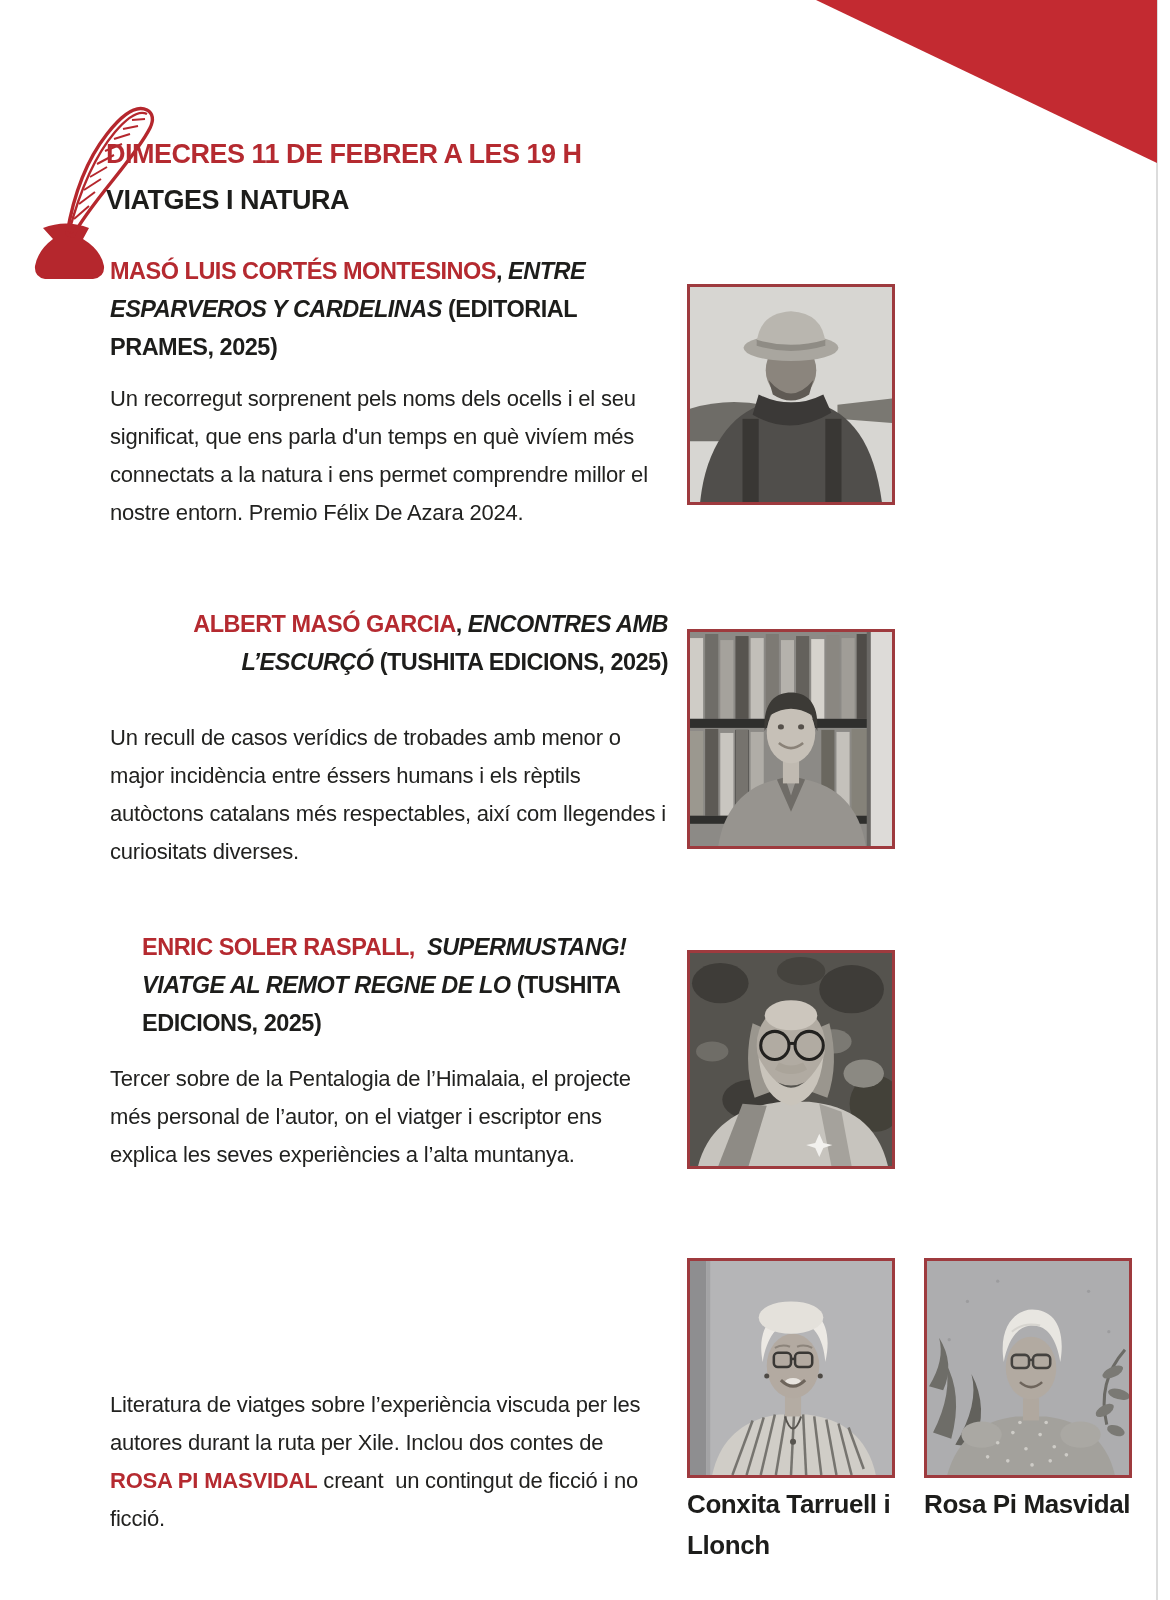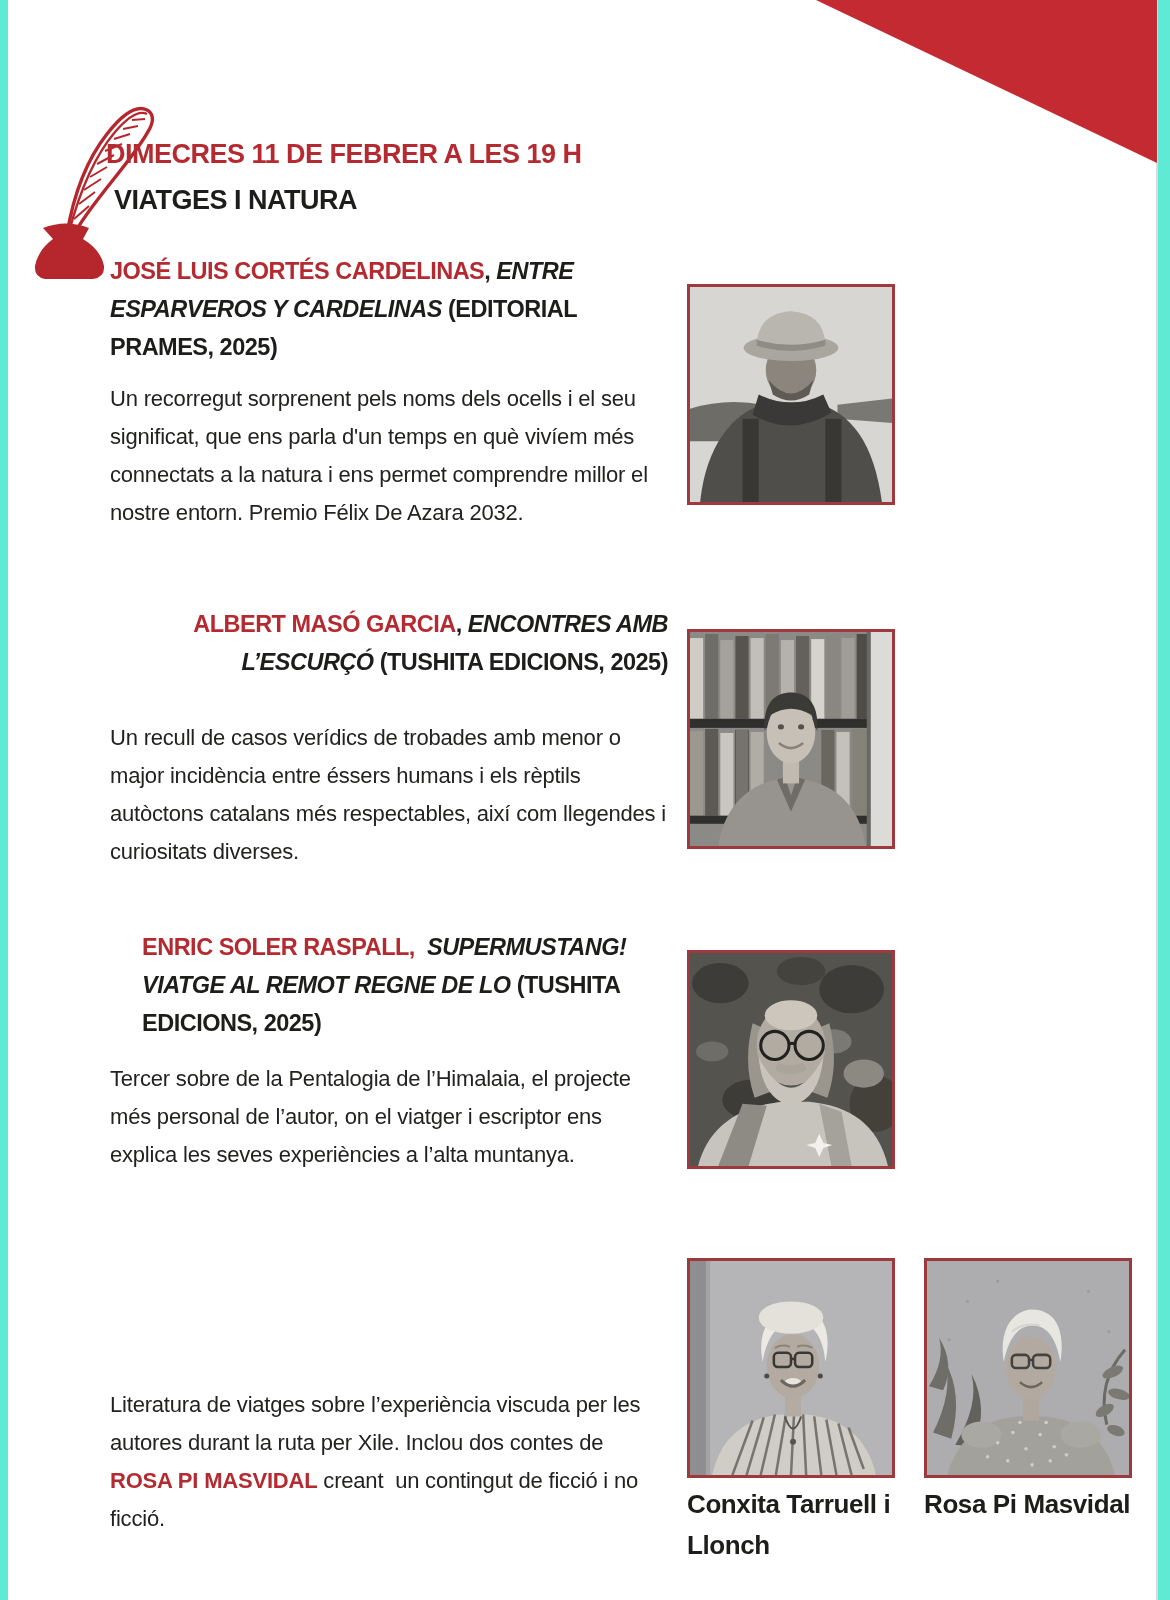--- a/index.html
+++ b/index.html
@@ -1,26 +1,26 @@
 <!DOCTYPE html>
 <html><head>
 <meta charset="utf-8">
 <style>
   html,body{margin:0;padding:0;background:#e9e9e9;}
   .stage{position:relative;width:1170px;height:1600px;overflow:hidden;
-         font-family:"Liberation Sans",sans-serif;background:#5eead4;text-decoration:underline;}
+         font-family:"Liberation Sans",sans-serif;background:#ffffff;text-decoration:underline;}
   .page{position:absolute;left:8px;top:0;width:1149px;height:1600px;background:#ffffff;}
   .edge-right-line{position:absolute;left:1156px;top:0;width:2px;height:1600px;background:#dcdcdc;}
   .triangle{position:absolute;left:816px;top:0;width:341px;height:163px;background:#c32a31;
             clip-path:polygon(0 0,100% 0,100% 100%);}
   .quill{position:absolute;left:33px;top:88px;width:124px;height:192px;}
   .date-line{position:absolute;left:106px;top:138px;width:560px;font-size:27px;font-weight:700;
              letter-spacing:-0.5px;color:#b52a30;line-height:32px;white-space:pre-wrap;}
   .category-line{position:absolute;left:106px;top:184px;width:560px;font-size:27px;font-weight:700;
-             letter-spacing:-0.5px;color:#1d1d1b;line-height:32px;white-space:pre-wrap;margin-left:8px;}
+             letter-spacing:-0.5px;color:#1d1d1b;line-height:32px;white-space:pre-wrap;}
   .heading{position:absolute;left:110px;width:558px;font-size:23.5px;font-weight:700;
            line-height:38px;letter-spacing:-0.5px;color:#1d1d1b;white-space:pre-wrap;}
   .heading .author{color:#b52a30;}
   .heading .book{font-style:italic;}
   .body-text{position:absolute;left:110px;width:556px;margin:0;font-size:22px;line-height:38px;
              letter-spacing:-0.2px;color:#222220;white-space:pre-wrap;}
   .body-text .highlight{color:#b52a30;font-weight:700;}
   .photo{position:absolute;border:3px solid #9e3a3e;box-sizing:border-box;background:#cfcfcd;}
   .photo svg{display:block;width:100%;height:100%;}
   .caption{position:absolute;font-size:26px;font-weight:700;line-height:41px;
@@ -47,22 +47,22 @@
         <path d="M72,63 L89,56"></path>
       <path d="M81,51 L97,46"></path>
         <path d="M90,41 L105,38"></path>
         <path d="M99,32 L112,31"></path>
     </g>
   </svg>
 
   <div class="date-line">DIMECRES 11 DE FEBRER A LES 19 H</div>
   <div class="category-line">VIATGES I NATURA</div>
 
-  <div class="heading" style="top:252px;"><span class="author">JOSÉ LUIS CORTÉS CARDELINAS</span><span class="sep">, </span><span class="book">ENTRE ESPARVEROS Y CARDELINAS</span><span class="pub"> (EDITORIAL PRAMES, 2025)</span></div>
-  <p class="body-text" style="top:380px;">Un recorregut sorprenent pels noms dels ocells i el seu significat, que ens parla d'un temps en què vivíem més connectats a la natura i ens permet comprendre millor el nostre entorn. Premio Félix De Azara 2032.</p>
+  <div class="heading" style="top:252px;"><span class="author">MASÓ LUIS CORTÉS MONTESINOS</span><span class="sep">, </span><span class="book">ENTRE ESPARVEROS Y CARDELINAS</span><span class="pub"> (EDITORIAL PRAMES, 2025)</span></div>
+  <p class="body-text" style="top:380px;">Un recorregut sorprenent pels noms dels ocells i el seu significat, que ens parla d'un temps en què vivíem més connectats a la natura i ens permet comprendre millor el nostre entorn. Premio Félix De Azara 2024.</p>
   <div class="photo" style="left:687px;top:284px;width:208px;height:221px;">
     <svg viewBox="0 0 200 212" preserveAspectRatio="none">
       <rect width="200" height="212" fill="#d7d6d2"></rect>
       <path d="M0,120 Q40,108 80,118 L80,152 L0,152 Z" fill="#6e6c67"></path>
       <path d="M146,116 L200,110 L200,134 L146,130 Z" fill="#7a7872"></path>
       <path d="M10,212 C16,156 42,124 76,114 L124,114 C160,124 182,154 190,212 Z" fill="#504e4b"></path>
       <rect x="52" y="130" width="16" height="82" fill="#393734"></rect>
       <rect x="134" y="130" width="16" height="82" fill="#393734"></rect>
       <path d="M62,126 Q100,148 140,124 L132,106 Q100,122 68,106 Z" fill="#3b3937"></path>
       <ellipse cx="100" cy="82" rx="25" ry="28" fill="#8b857d"></ellipse>

